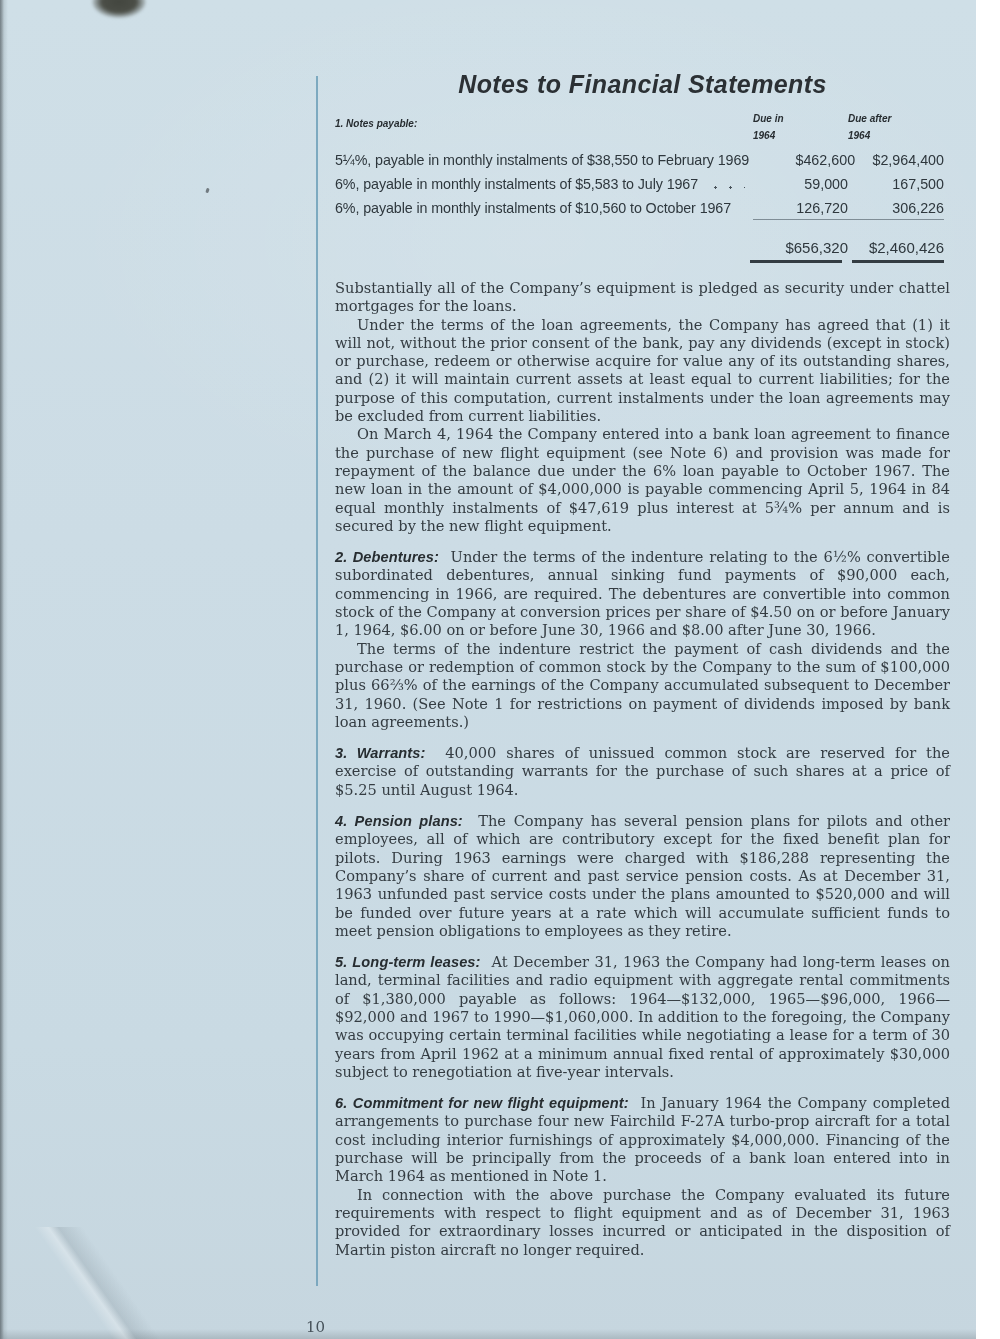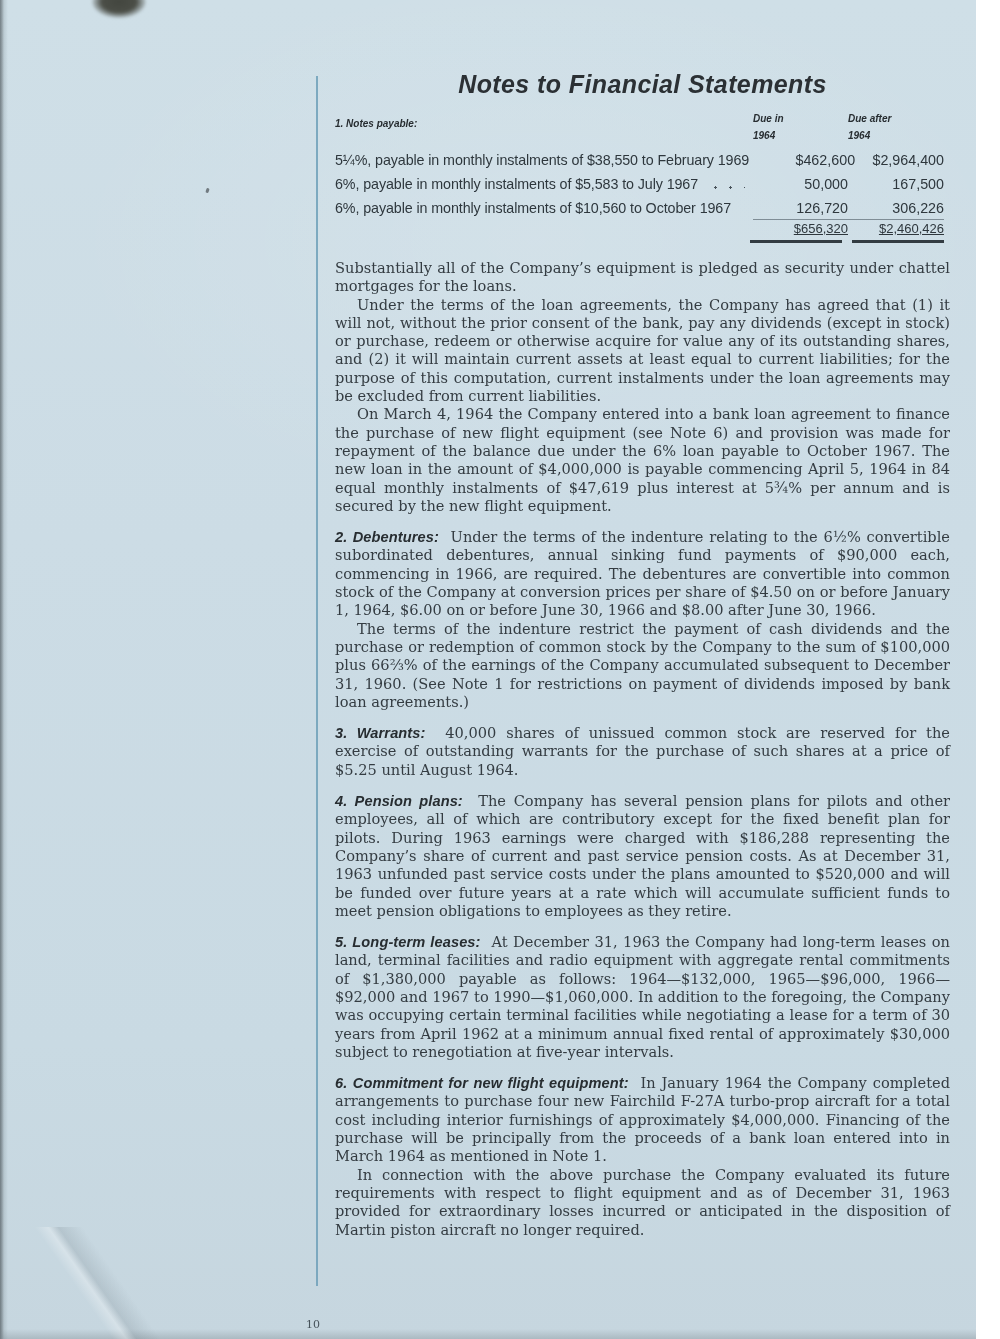--- a/index.html
+++ b/index.html
@@ -60,21 +60,21 @@
   .t-row{display:flex;align-items:baseline;padding-right:6px;margin-top:8px;}
   .t-label{white-space:nowrap;letter-spacing:-0.1px;}
   .leader{
     flex:1;align-self:flex-end;height:14px;margin:0 8px 0 10px;
     background-image:radial-gradient(circle, #48525a 1.1px, rgba(72,82,90,0) 1.3px);
     background-size:15px 3px;background-repeat:repeat-x;background-position:left bottom 3px;
   }
   .num{width:95px;text-align:right;white-space:nowrap;}
   .num.c2{width:96px;}
   .t-row.last .num{border-bottom:1px solid #7f8d96;padding-bottom:3px;}
-  .t-row.total{margin-top:1px;font-size:13px;text-decoration:underline;}
+  .t-row.total{margin-top:19px;font-size:15px;}
   .t-bars{display:flex;justify-content:flex-end;padding-right:6px;margin-top:4px;}
   .bar{height:3px;background:#333c42;}
   .bar.b1{width:92px;margin-right:3px;}
   .bar.b2{width:92px;margin-left:7px;}
   
   .body{
     margin-top:16px;
     font-family:"DejaVu Serif", serif;
     font-size:14.6px;line-height:18.3px;
     text-align:justify;
@@ -83,21 +83,21 @@
   .body p{margin:0;}
   .body p.indent{text-indent:22px;}
   .note{margin-top:13px;}
   .note-head{
     font-family:"Liberation Sans", sans-serif;
     font-weight:bold;font-style:italic;
     font-size:14.6px;color:#272d31;letter-spacing:0.1px;
   }
   .pageno{
     position:absolute;left:306px;top:1318px;
-    font-size:11px;color:#46525a;
+    font-size:15px;color:#46525a;
     font-family:"DejaVu Serif", serif;
   }
 </style>
 </head>
 <body>
 
 <div class="page">
 
   <div class="edge-left"></div>
   <div class="edge-bottom"></div>
@@ -125,21 +125,21 @@
 
       <div class="t-row">
         <span class="t-label">5¼%, payable in monthly instalments of $38,550 to February 1969</span>
         <span class="leader"></span>
         <span class="num c1">$462,600</span>
         <span class="num c2">$2,964,400</span>
       </div>
       <div class="t-row">
         <span class="t-label">6%, payable in monthly instalments of $5,583 to July 1967</span>
         <span class="leader"></span>
-        <span class="num c1">50,000</span>
+        <span class="num c1">59,000</span>
         <span class="num c2">167,500</span>
       </div>
       <div class="t-row last">
         <span class="t-label">6%, payable in monthly instalments of $10,560 to October 1967</span>
         <span class="leader"></span>
         <span class="num c1">126,720</span>
         <span class="num c2">306,226</span>
       </div>
       <div class="t-row total">
         <span style="flex:1"></span>

